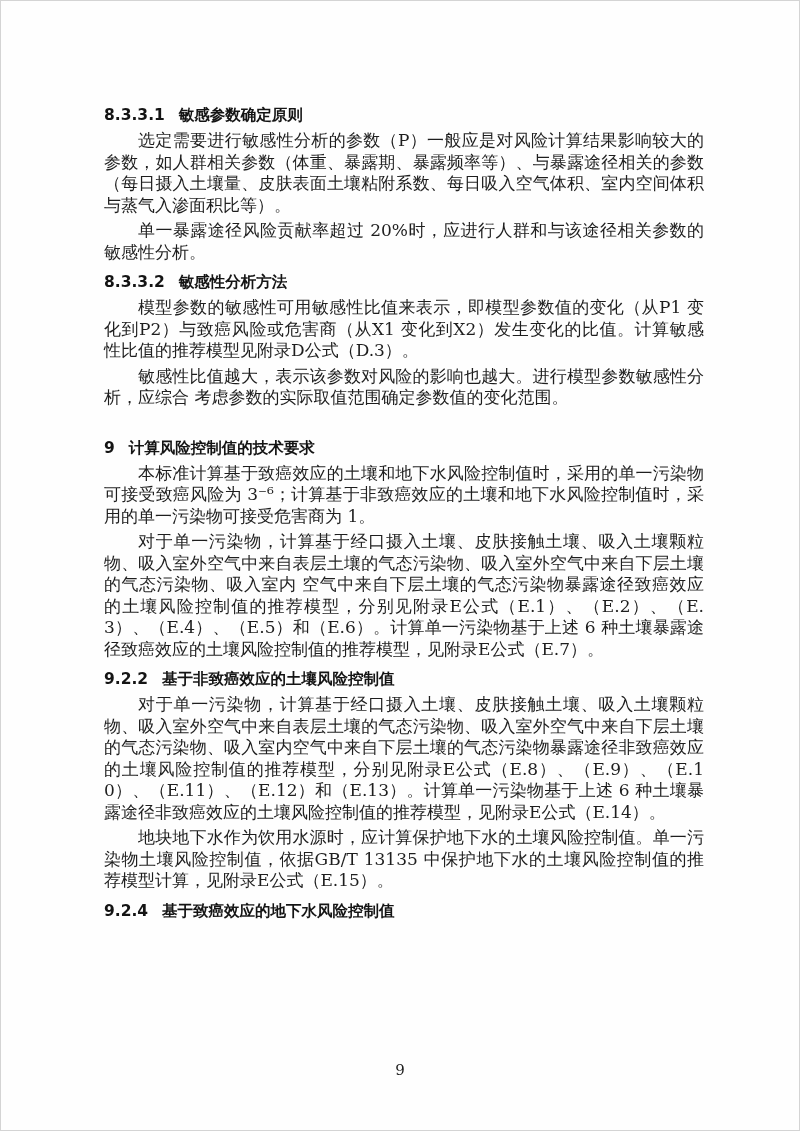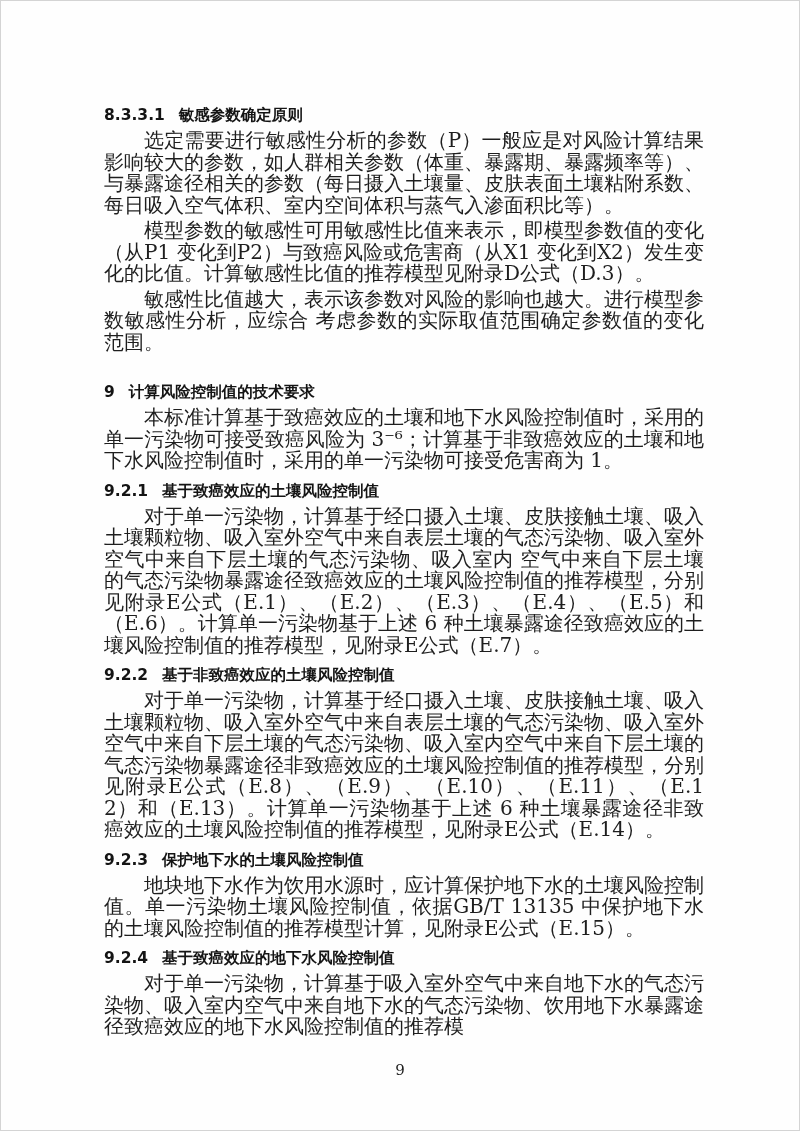--- a/index.html
+++ b/index.html
@@ -28,21 +28,21 @@
     margin: 8px 0 4px 0;
   }
   .hd.major {
     margin-top: 28px;
   }
   .hnum {
     display: inline-block;
     margin-right: 0.9em;
   }
   .para {
-    font-size: 20px;
+    font-size: 17px;
     line-height: 21.5px;
     margin: 4px 0;
     text-indent: 2em;
     text-align: justify;
     text-justify: inter-ideograph;
     word-break: break-all;
   }
   .page-number {
     position: absolute;
     top: 1061px;
@@ -55,43 +55,42 @@
 </style>
 </head>
 <body>
 
 <div class="page">
 
   <h3 class="hd"><span class="hnum">8.3.3.1</span><span class="htitle">敏感参数确定原则</span></h3>
 
   <p class="para">选定需要进行敏感性分析的参数（P）一般应是对风险计算结果影响较大的参数，如人群相关参数（体重、暴露期、暴露频率等）、与暴露途径相关的参数（每日摄入土壤量、皮肤表面土壤粘附系数、每日吸入空气体积、室内空间体积与蒸气入渗面积比等）。</p>
 
+  <p class="para">单一暴露途径风险贡献率超过 20%时，应进行人群和与该途径相关参数的敏感性分析。</p>
 
+  <h3 class="hd"><span class="hnum">8.3.3.2</span><span class="htitle">敏感性分析方法</span></h3>
 
   <p class="para">模型参数的敏感性可用敏感性比值来表示，即模型参数值的变化（从P1 变化到P2）与致癌风险或危害商（从X1 变化到X2）发生变化的比值。计算敏感性比值的推荐模型见附录D公式（D.3）。</p>
 
   <p class="para">敏感性比值越大，表示该参数对风险的影响也越大。进行模型参数敏感性分析，应综合 考虑参数的实际取值范围确定参数值的变化范围。</p>
 
   <h2 class="hd major"><span class="hnum">9</span><span class="htitle">计算风险控制值的技术要求</span></h2>
 
 
   <p class="para">本标准计算基于致癌效应的土壤和地下水风险控制值时，采用的单一污染物可接受致癌风险为 3⁻⁶；计算基于非致癌效应的土壤和地下水风险控制值时，采用的单一污染物可接受危害商为 1。</p>
 
 
-  <h4 class="hd"><span class="hnum">9.2.1</span><span class="htitle">基于致癌效应的土壤风险控制值</span></h4>
 
   <p class="para">对于单一污染物，计算基于经口摄入土壤、皮肤接触土壤、吸入土壤颗粒物、吸入室外空气中来自表层土壤的气态污染物、吸入室外空气中来自下层土壤的气态污染物、吸入室内 空气中来自下层土壤的气态污染物暴露途径致癌效应的土壤风险控制值的推荐模型，分别见附录E公式（E.1）、（E.2）、（E.3）、（E.4）、（E.5）和（E.6）。计算单一污染物基于上述 6 种土壤暴露途径致癌效应的土壤风险控制值的推荐模型，见附录E公式（E.7）。</p>
 
   <h4 class="hd"><span class="hnum">9.2.2</span><span class="htitle">基于非致癌效应的土壤风险控制值</span></h4>
 
   <p class="para">对于单一污染物，计算基于经口摄入土壤、皮肤接触土壤、吸入土壤颗粒物、吸入室外空气中来自表层土壤的气态污染物、吸入室外空气中来自下层土壤的气态污染物、吸入室内空气中来自下层土壤的气态污染物暴露途径非致癌效应的土壤风险控制值的推荐模型，分别见附录E公式（E.8）、（E.9）、（E.10）、（E.11）、（E.12）和（E.13）。计算单一污染物基于上述 6 种土壤暴露途径非致癌效应的土壤风险控制值的推荐模型，见附录E公式（E.14）。</p>
 
-  <h4 class="hd"><span class="hnum">9.2.3</span><span class="htitle">保护地下水的土壤风险控制值</span></h4>
 
   <p class="para">地块地下水作为饮用水源时，应计算保护地下水的土壤风险控制值。单一污染物土壤风险控制值，依据GB/T 13135 中保护地下水的土壤风险控制值的推荐模型计算，见附录E公式（E.15）。</p>
 
   <h4 class="hd"><span class="hnum">9.2.4</span><span class="htitle">基于致癌效应的地下水风险控制值</span></h4>
 
-  <p class="para">对于单一污染物，计算基于吸入室外空气中来自地下水的气态污染物、吸入室内空气中来自地下水的气态污染物、饮用地下水暴露途径致癌效应的地下水风险控制值的推荐模</p>
 
   <div class="page-number">9</div>
 
 </div>
 
 </body></html>

